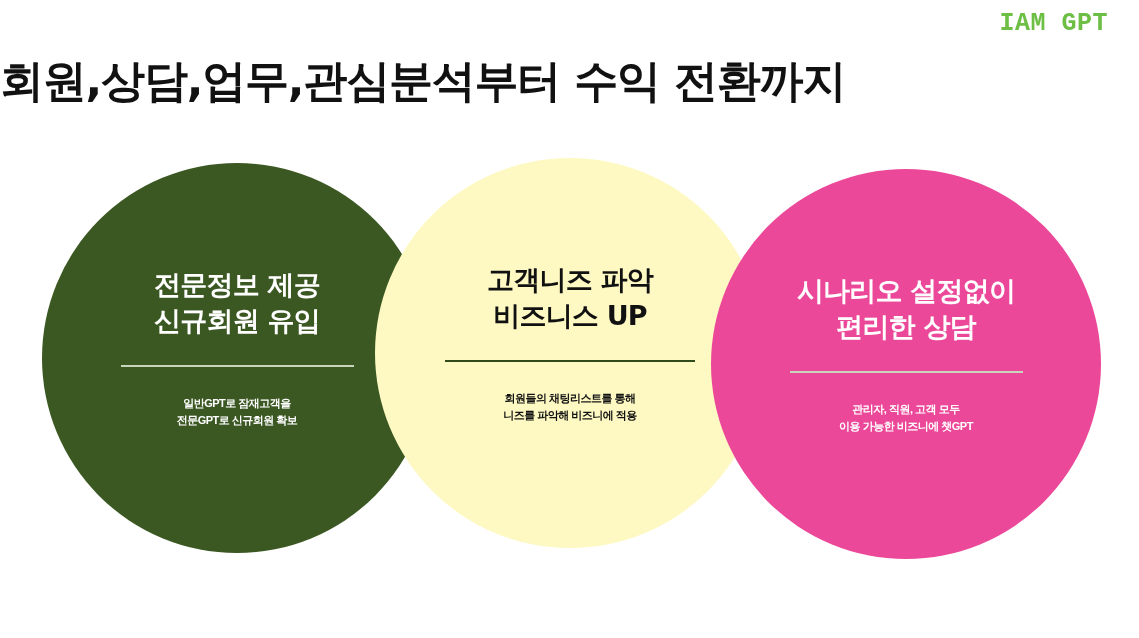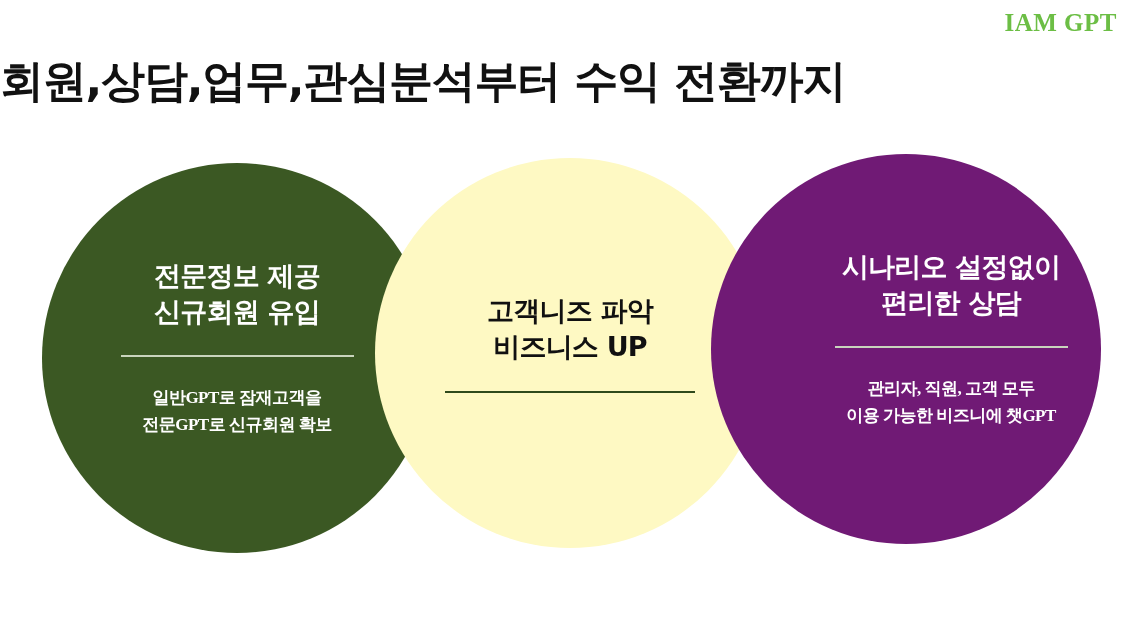--- a/index.html
+++ b/index.html
@@ -13,26 +13,26 @@
     position: relative;
     overflow: hidden;
     font-family: "Liberation Sans", "DejaVu Sans", sans-serif;
     -webkit-font-smoothing: antialiased;
   }
 
   
   .brand-logo {
     position: absolute;
     top: 9px;
-    right: 22px;
+    right: 31px;
     font-size: 25px;
     font-weight: bold;
     letter-spacing: 0.5px;
     color: #6cbe45;
-    font-family: Liberation Serif, serif;
+    font-family: Liberation Mono, monospace;
     white-space: nowrap;
     margin-left: 28px;
   }
 
   
   .headline {
     position: absolute;
     top: 52px;
     left: 0;
     width: 1139px;
@@ -72,24 +72,23 @@
     z-index: 1;
   }
   .circle--center {
     left: 375px;
     top: 158px;
     background: #fef9c3;
     z-index: 2;
   }
   .circle--right {
     left: 711px;
-    top: 154px;
-    background: #701a75;
+    top: 169px;
+    background: #ec4899;
     z-index: 3;
-    align-items: flex-end;
   }
 
   .circle-inner {
     width: 300px;
     text-align: center;
     position: relative;
     top: -10px;
   }
 
   .circle-title {
@@ -102,26 +101,26 @@
   }
 
   .circle-rule {
     height: 2px;
     margin: 26px auto 0 auto;
     width: 233px;
   }
 
   .circle-body {
     margin-top: 28px;
-    font-size: 17px;
+    font-size: 11px;
     font-weight: bold;
     line-height: 1.55;
     letter-spacing: -0.5px;
     white-space: pre-line;
-    font-family: Liberation Serif, serif;
+    font-family: Liberation Sans, sans-serif;
   }
 
   
   .circle--left .circle-title,
   .circle--right .circle-title,
   .circle--left .circle-body,
   .circle--right .circle-body {
     color: #ffffff;
   }
   .circle--left .circle-rule,
@@ -161,20 +160,22 @@
       <div class="circle-body">일반GPT로 잠재고객을
 전문GPT로 신규회원 확보</div>
     </div>
   </div>
 
   <div class="circle circle--center">
     <div class="circle-inner">
       <div class="circle-title">고객니즈 파악
 비즈니스 UP</div>
       <div class="circle-rule"></div>
+      <div class="circle-body">회원들의 채팅리스트를 통해
+니즈를 파악해 비즈니에 적용</div>
     </div>
   </div>
 
   <div class="circle circle--right">
     <div class="circle-inner">
       <div class="circle-title">시나리오 설정없이
 편리한 상담</div>
       <div class="circle-rule"></div>
       <div class="circle-body">관리자, 직원, 고객 모두
 이용 가능한 비즈니에 챗GPT</div>

